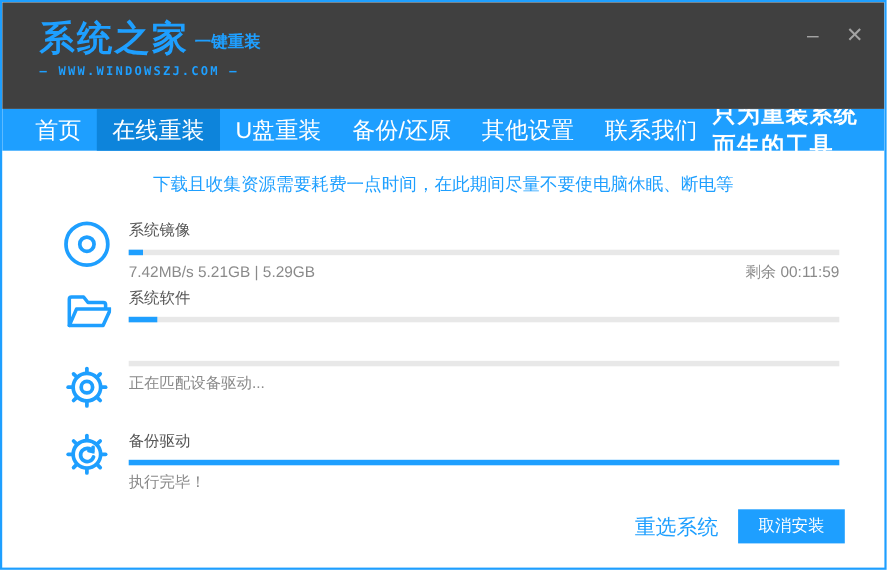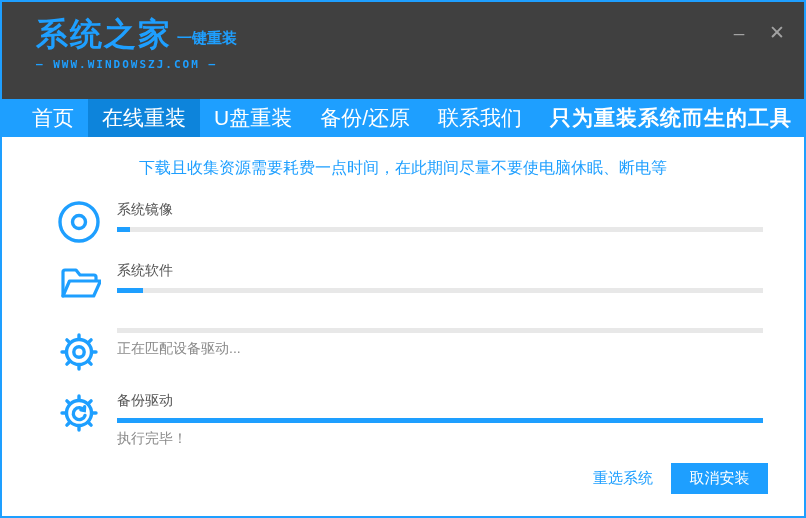--- a/index.html
+++ b/index.html
@@ -39,21 +39,21 @@
   .task-row { position:relative; height:61px; }
   .task-icon { position:absolute; left:55px; top:2px; width:44px; height:44px; }
   .task-body { margin-left:115px; margin-right:41px; }
   .task-title { font-size:14px; color:#555; padding-top:3px; }
   .task-bar { margin-top:8px; height:5px; background:#E8E8E8; position:relative; }
   .task-fill { height:100%; background:#1E9FFF; width:0; }
   .task-sub { margin-top:7px; display:flex; justify-content:space-between; font-size:14px; color:#8a8a8a; }
 
   
   .footer { position:absolute; right:36px; bottom:22px; display:flex; align-items:center; gap:18px; }
-  .reselect { color:#1E9FFF; font-size:15px; cursor:pointer; background:none; border:none;
+  .reselect { color:#1E9FFF; font-size:19px; cursor:pointer; background:none; border:none;
               font-family:inherit; }
   .cancel-btn { width:97px; height:31px; background:#1E9FFF; color:#fff; font-size:15px;
                 border:none; cursor:pointer; font-family:inherit; }
 </style>
 </head>
 <body>
 
 <div class="header">
   <div class="logo">
     <div class="logo-line">
@@ -66,39 +66,44 @@
     <span class="win-btn">–</span>
     <span class="win-btn">✕</span>
   </div>
 </div>
 
 <div class="nav">
   <div class="nav-item">首页</div>
   <div class="nav-item active">在线重装</div>
   <div class="nav-item">U盘重装</div>
   <div class="nav-item">备份/还原</div>
+  <div class="nav-item">其他设置</div>
   <div class="nav-item">联系我们</div>
   <div class="slogan">只为重装系统而生的工具</div>
 </div>
 
 <div class="notice">下载且收集资源需要耗费一点时间，在此期间尽量不要使电脑休眠、断电等</div>
 
 <div class="tasks">
 
   <div class="task-row">
     <svg class="task-icon" viewBox="0 0 44 44">
       <g fill="none" stroke="#1E9FFF" stroke-width="3.4">
         <circle cx="22" cy="22" r="19"></circle>
         <circle cx="22" cy="22" r="6.5"></circle>
       </g>
     </svg>
     <div class="task-body">
       <div class="task-title">系统镜像</div>
       <div class="task-bar">
         <div class="task-fill" style="width: 2%;"></div>
+      </div>
+      <div class="task-sub">
+        <span>7.42MB/s 5.21GB | 5.29GB</span>
+        <span>剩余 00:11:59</span>
       </div>
     </div>
   </div>
 
   <div class="task-row">
     <svg class="task-icon" viewBox="0 0 44 44">
       <g fill="none" stroke="#1E9FFF" stroke-width="3.2" stroke-linejoin="round" stroke-linecap="round">
         <path d="M6 35 V11 a2 2 0 0 1 2 -2 h11 l4 5 h14 a2 2 0 0 1 2 2 v3"></path>
         <path d="M6 35 l6.5 -15 h31 l-6.8 15 z"></path>
       </g>

